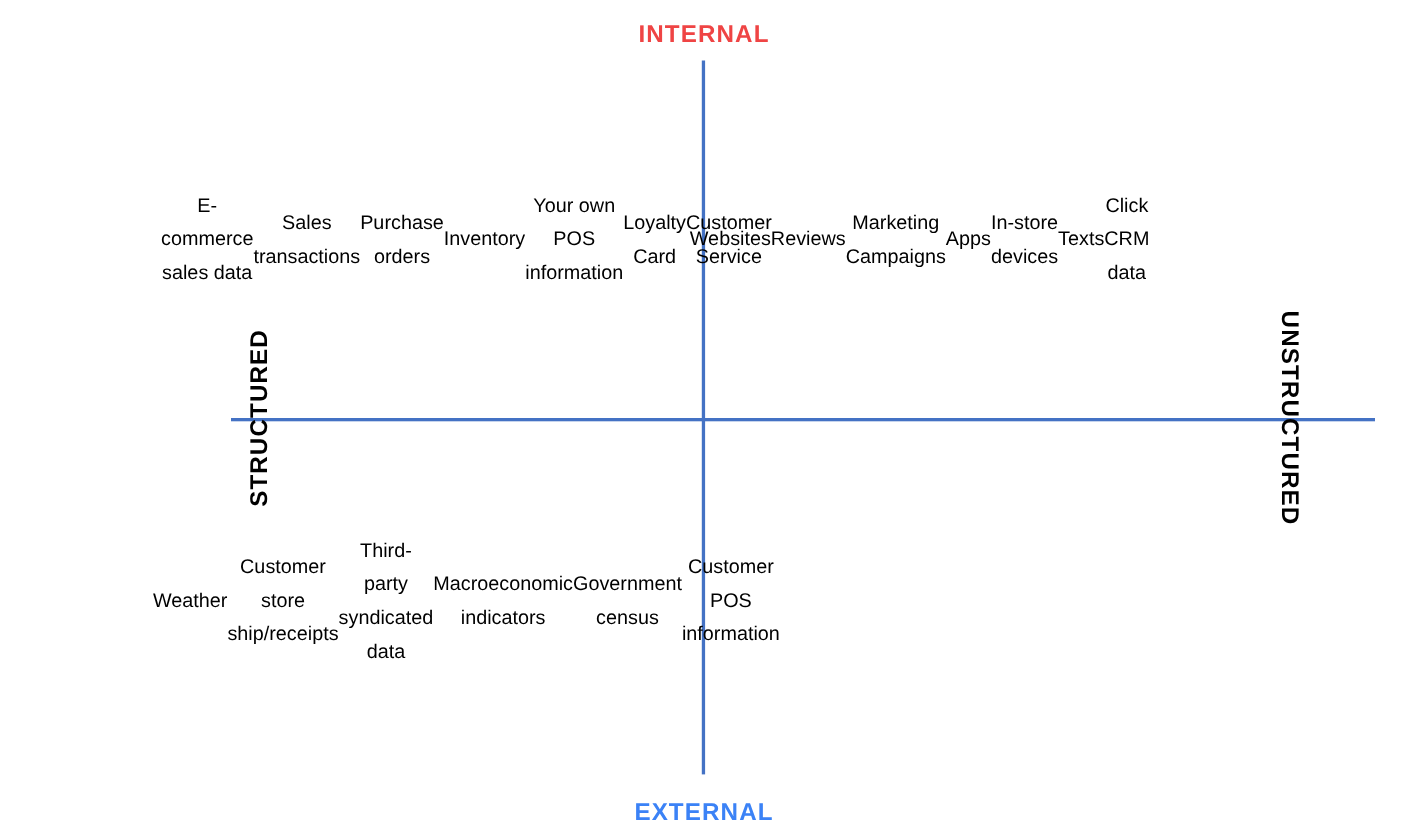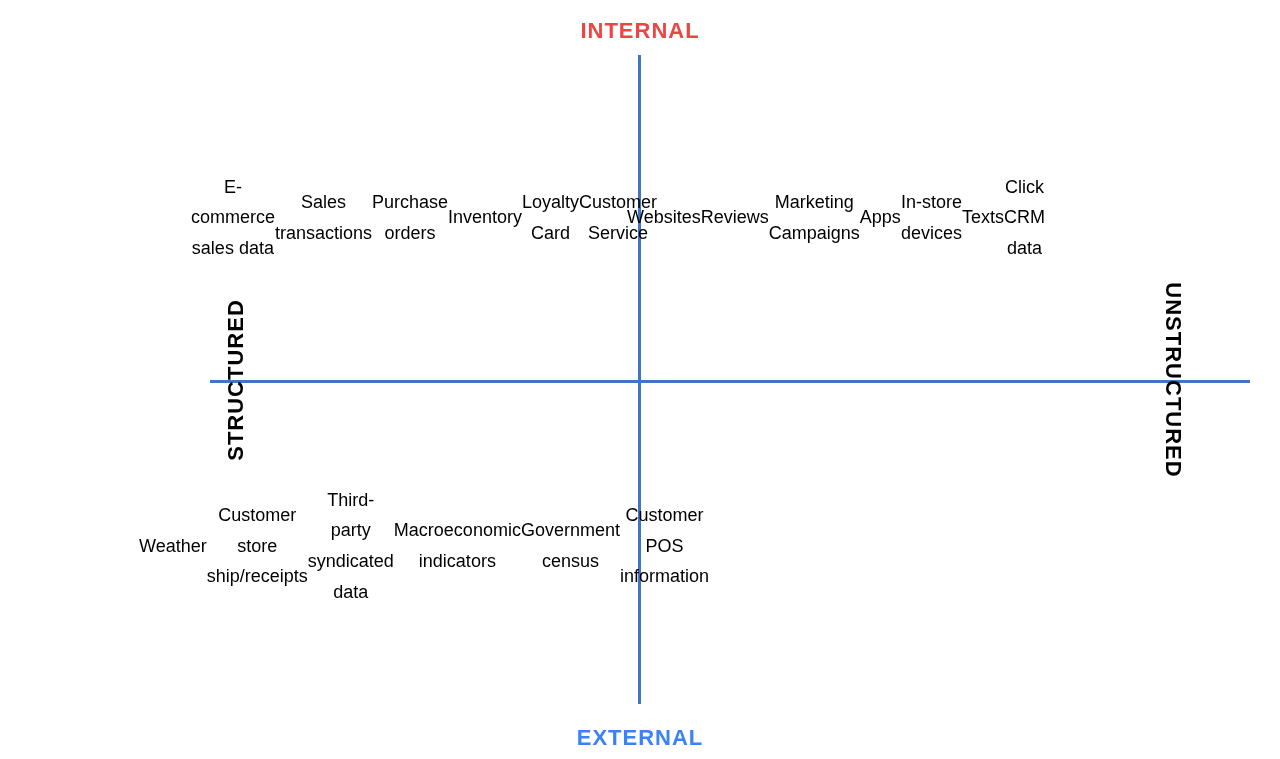--- a/index.html
+++ b/index.html
@@ -142,20 +142,21 @@
   <div class="label-internal">INTERNAL</div>
   <div class="label-external">EXTERNAL</div>
   <div class="label-structured">STRUCTURED</div>
   <div class="label-unstructured">UNSTRUCTURED</div>
 
   <div class="quadrant q-top-left" id="q-top-left">
       <div class="quadrant-item">E-commerce sales data</div>
       <div class="quadrant-item">Sales transactions</div>
       <div class="quadrant-item">Purchase orders</div>
       <div class="quadrant-item">Inventory</div>
+      <div class="quadrant-item">Your own POS information</div>
       <div class="quadrant-item">Loyalty Card</div>
       <div class="quadrant-item">Customer Service</div>
     </div>
 
   <div class="quadrant q-top-right" id="q-top-right">
       <div class="quadrant-item">Websites</div>
       <div class="quadrant-item">Reviews</div>
       <div class="quadrant-item">Marketing Campaigns</div>
       <div class="quadrant-item">Apps</div>
       <div class="quadrant-item">In-store devices</div>

